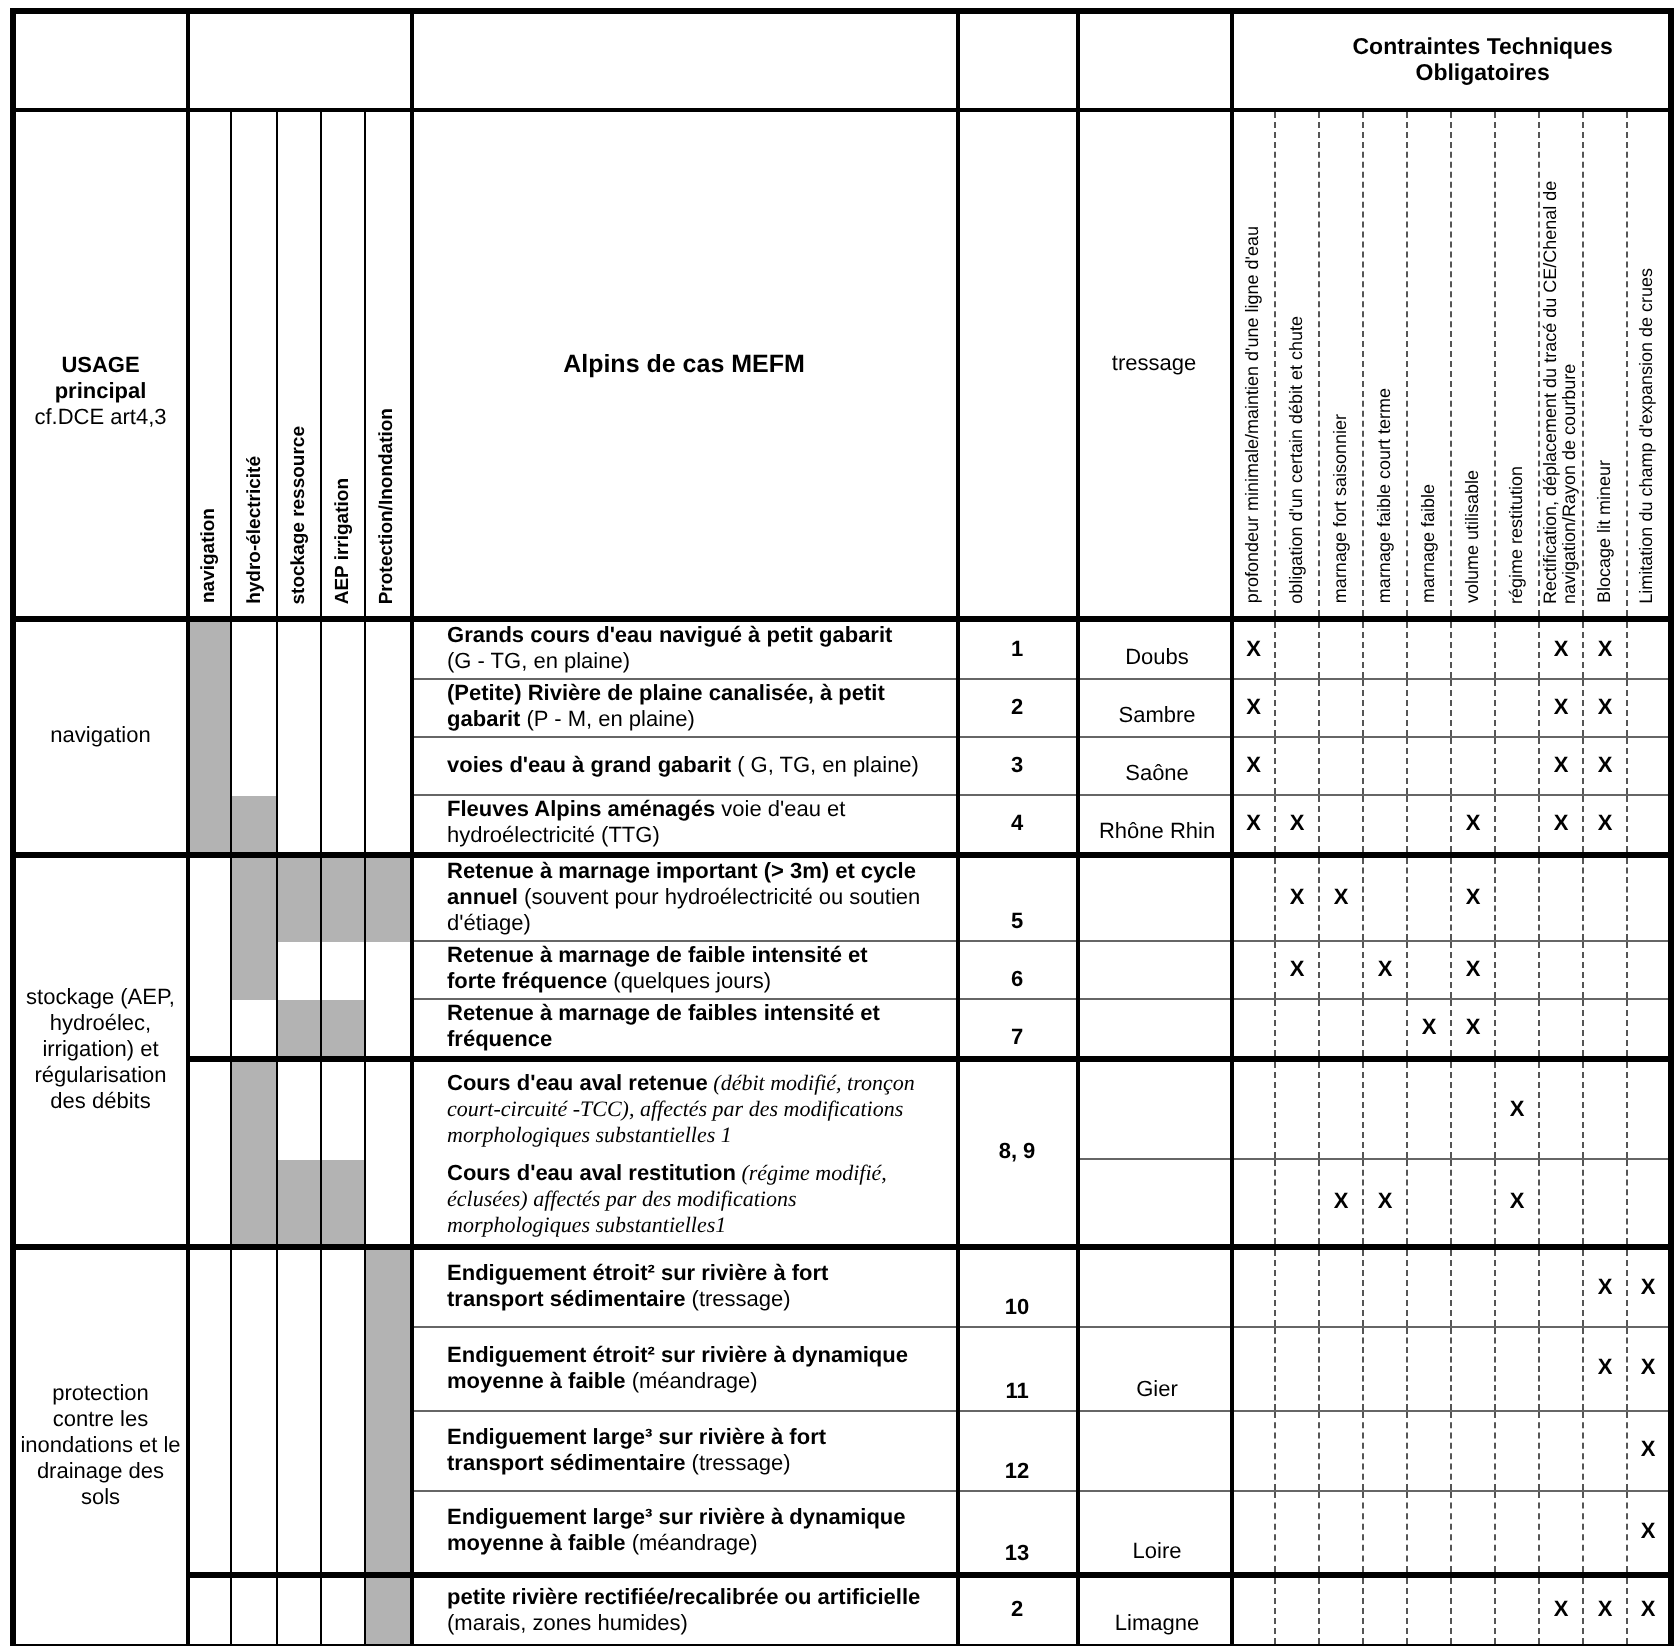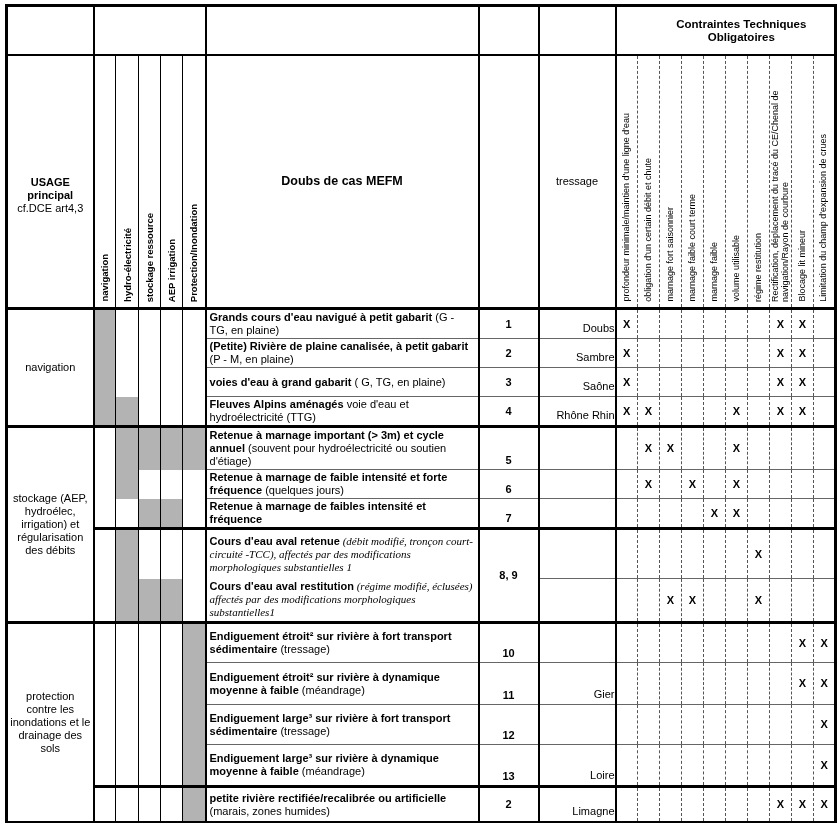--- a/index.html
+++ b/index.html
@@ -21,23 +21,23 @@
   .types-hdr{text-align:center;font-weight:bold;font-size:12.5px;}
   .ex-hdr{text-align:center;font-size:11px;}
   .rot{vertical-align:bottom;text-align:center;}
   .rot .v{display:inline-block;writing-mode:vertical-rl;transform:rotate(180deg);
           max-height:246px;font-size:9px;line-height:9.5px;text-align:left;margin-bottom:2px;}
   .rot .vb{font-weight:bold;font-size:9.5px;line-height:11px;}
   
   .glabel{text-align:center;vertical-align:middle;padding:1px 2px;font-size:11px;}
   .nc{border-top:none;}
   .nc[data-fill="1"]{background:#b3b3b3;}
-  .tc{border-top:1px solid #666;text-align:left;padding:1px 3px;vertical-align:middle;}
+  .tc{border-top:1px solid #666;text-align:left;padding:1px 17px;vertical-align:middle;}
   .num{border-top:1px solid #666;text-align:center;font-weight:bold;}
-  .ex{border-top:1px solid #666;text-align:right;vertical-align:bottom;padding:0 0 3px 3px;margin-top:17px;}
+  .ex{border-top:1px solid #666;text-align:center;vertical-align:bottom;padding:0 0 3px 3px;margin-top:17px;}
   .xc{border-top:1px solid #666;text-align:center;font-weight:bold;font-size:11px;}
   .tt3{border-top:3px solid #000 !important;}
   .ntl{border-top:none !important;}
   .vbot{vertical-align:bottom;padding-bottom:2px;}
   .tc i{font-style:italic;font-weight:normal;font-family:Liberation Serif, serif;}
   .tc .nrm{font-weight:normal;}
 </style>
 </head>
 <body>
 
@@ -78,21 +78,21 @@
 <tr class="h2" style="height:253px">
   <td class="usage-hdr">
     <div class="b">USAGE principal</div>
     <div>cf.DCE art4,3</div>
   </td>
   <td class="c2l rot"><span class="v vb">navigation</span></td>
   <td class="c1l rot"><span class="v vb">hydro-électricité</span></td>
   <td class="c1l rot"><span class="v vb">stockage ressource</span></td>
   <td class="c1l rot"><span class="v vb">AEP irrigation</span></td>
   <td class="c1l rot"><span class="v vb">Protection/Inondation</span></td>
-  <td class="c2l types-hdr">Doubs de cas MEFM</td>
+  <td class="c2l types-hdr">Alpins de cas MEFM</td>
   <td class="c2l"></td>
   <td class="c2l ex-hdr">tressage</td>
   <td class="xsl rot"><span class="v">profondeur minimale/maintien d'une ligne d'eau</span></td>
   <td class="xdl rot"><span class="v">obligation d'un certain débit  et chute</span></td>
   <td class="xdl rot"><span class="v">marnage fort saisonnier</span></td>
   <td class="xdl rot"><span class="v">marnage faible court terme</span></td>
   <td class="xdl rot"><span class="v">marnage faible</span></td>
   <td class="xdl rot"><span class="v">volume utilisable</span></td>
   <td class="xdl rot"><span class="v">régime restitution</span></td>
   <td class="xdl rot"><span class="v">Rectification, déplacement du tracé du CE/Chenal de navigation/Rayon de courbure</span></td>

